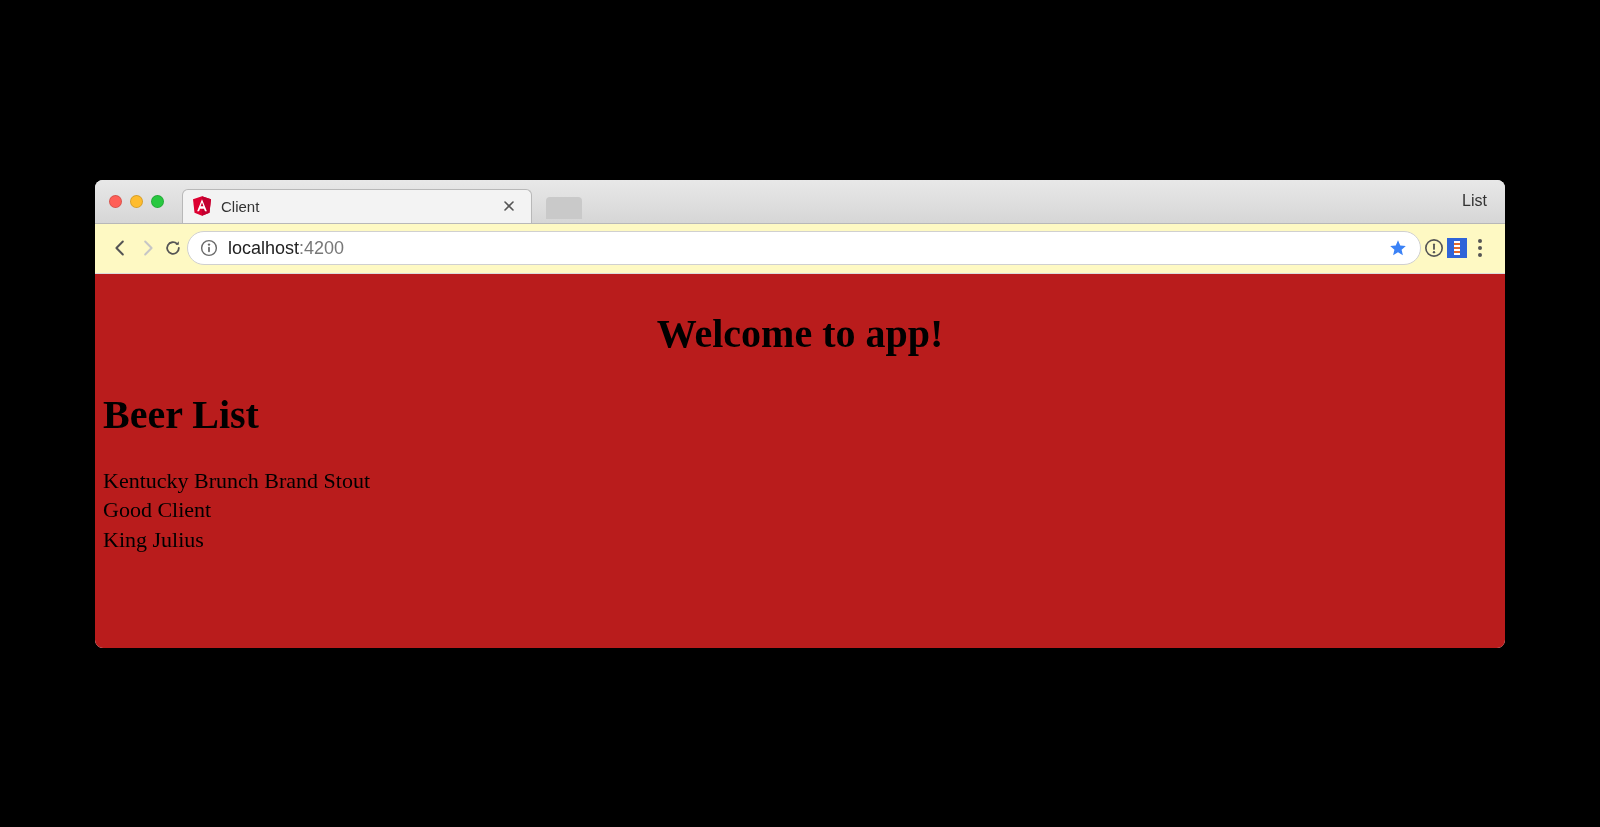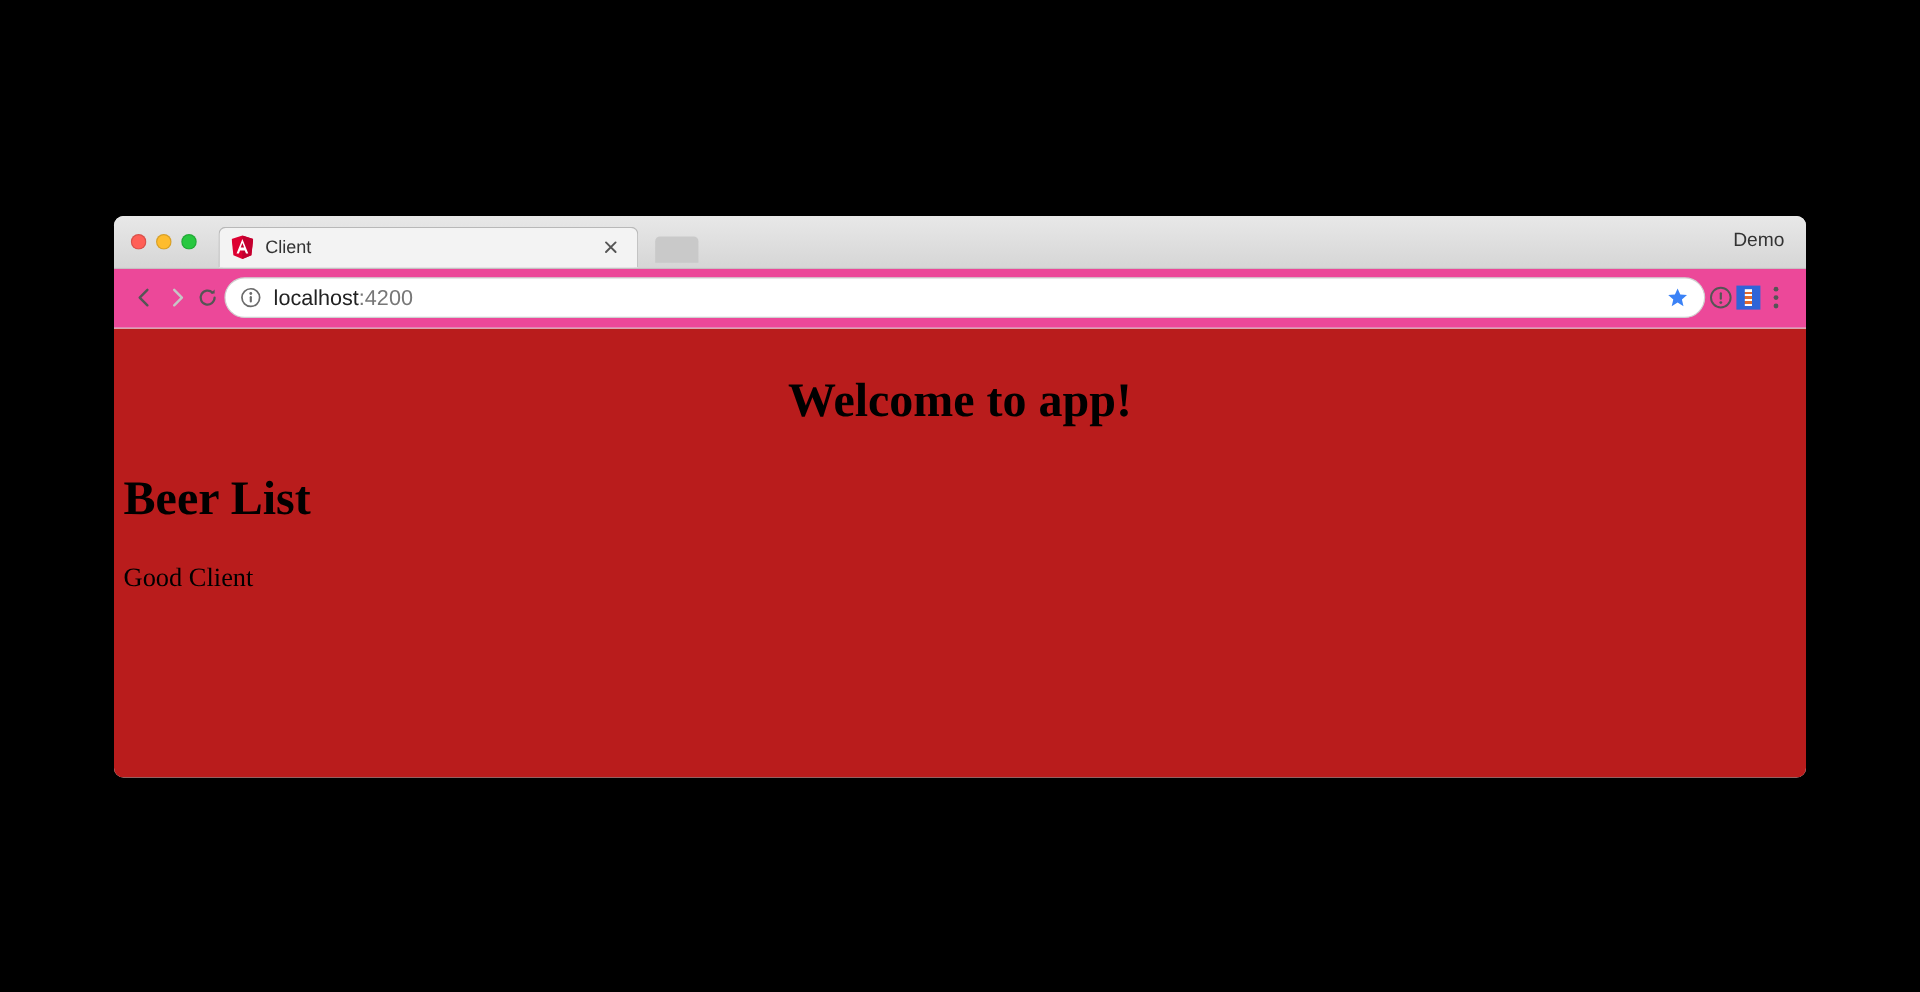--- a/index.html
+++ b/index.html
@@ -78,21 +78,21 @@
     }
     .titlebar-right {
       margin-left: auto;
       font-size: 16px;
       color: #333;
       padding-right: 6px;
     }
     
     .toolbar {
       height: 50px;
-      background: #ec4899;
+      background: #fef9c3;
       border-bottom: 1px solid #dcdcdc;
       display: flex;
       align-items: center;
       padding: 0 14px;
       gap: 2px;
     }
     .nav-btn {
       width: 24px; height: 24px;
       display: flex; align-items: center; justify-content: center;
       color: #555;
@@ -183,21 +183,21 @@
       <span class="title">Client</span>
       <span class="close">
         <svg viewBox="0 0 12 12" width="12" height="12">
             <path d="M2 2 L10 10 M10 2 L2 10" stroke="#555" stroke-width="1.6" stroke-linecap="round"></path>
           </svg>
       </span>
     </div>
 
     <div class="newtab-ghost"></div>
 
-    <div class="titlebar-right">Demo</div>
+    <div class="titlebar-right">List</div>
   </div>
 
   <div class="toolbar">
     <div class="nav-btn">
       <svg viewBox="0 0 24 24" width="22" height="22">
           <path d="M14 5 L7 12 L14 19" fill="none" stroke="#555" stroke-width="2.2" stroke-linecap="round" stroke-linejoin="round"></path>
         </svg>
     </div>
     <div class="nav-btn disabled">
       <svg viewBox="0 0 24 24" width="22" height="22">
@@ -243,17 +243,19 @@
       <span></span>
         <span></span>
         <span></span>
     </div>
   </div>
 
   <div class="content">
     <h1 class="page-title">Welcome to app!</h1>
     <h2 class="section-title">Beer List</h2>
     <div class="beer-list">
+      <div>Kentucky Brunch Brand Stout</div>
       <div>Good Client</div>
+      <div>King Julius</div>
     </div>
   </div>
 
 </div>
 
 </body></html>

